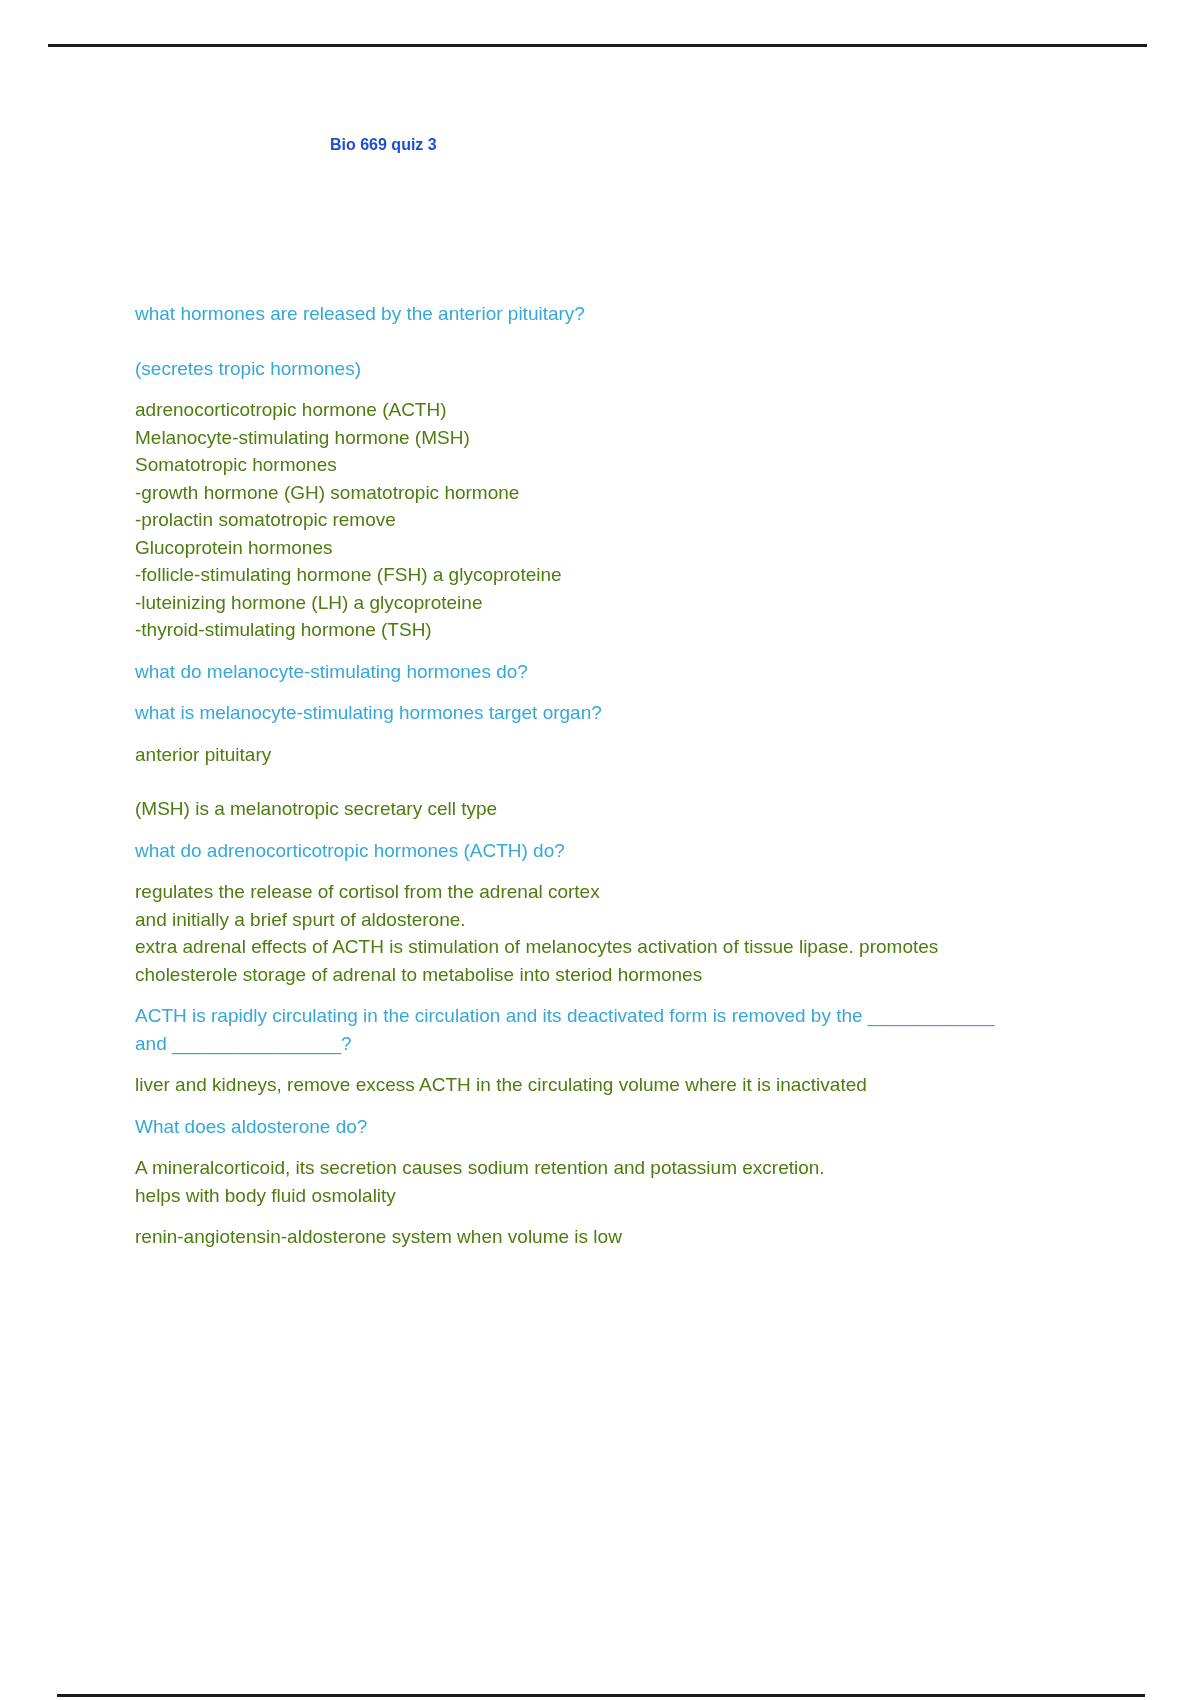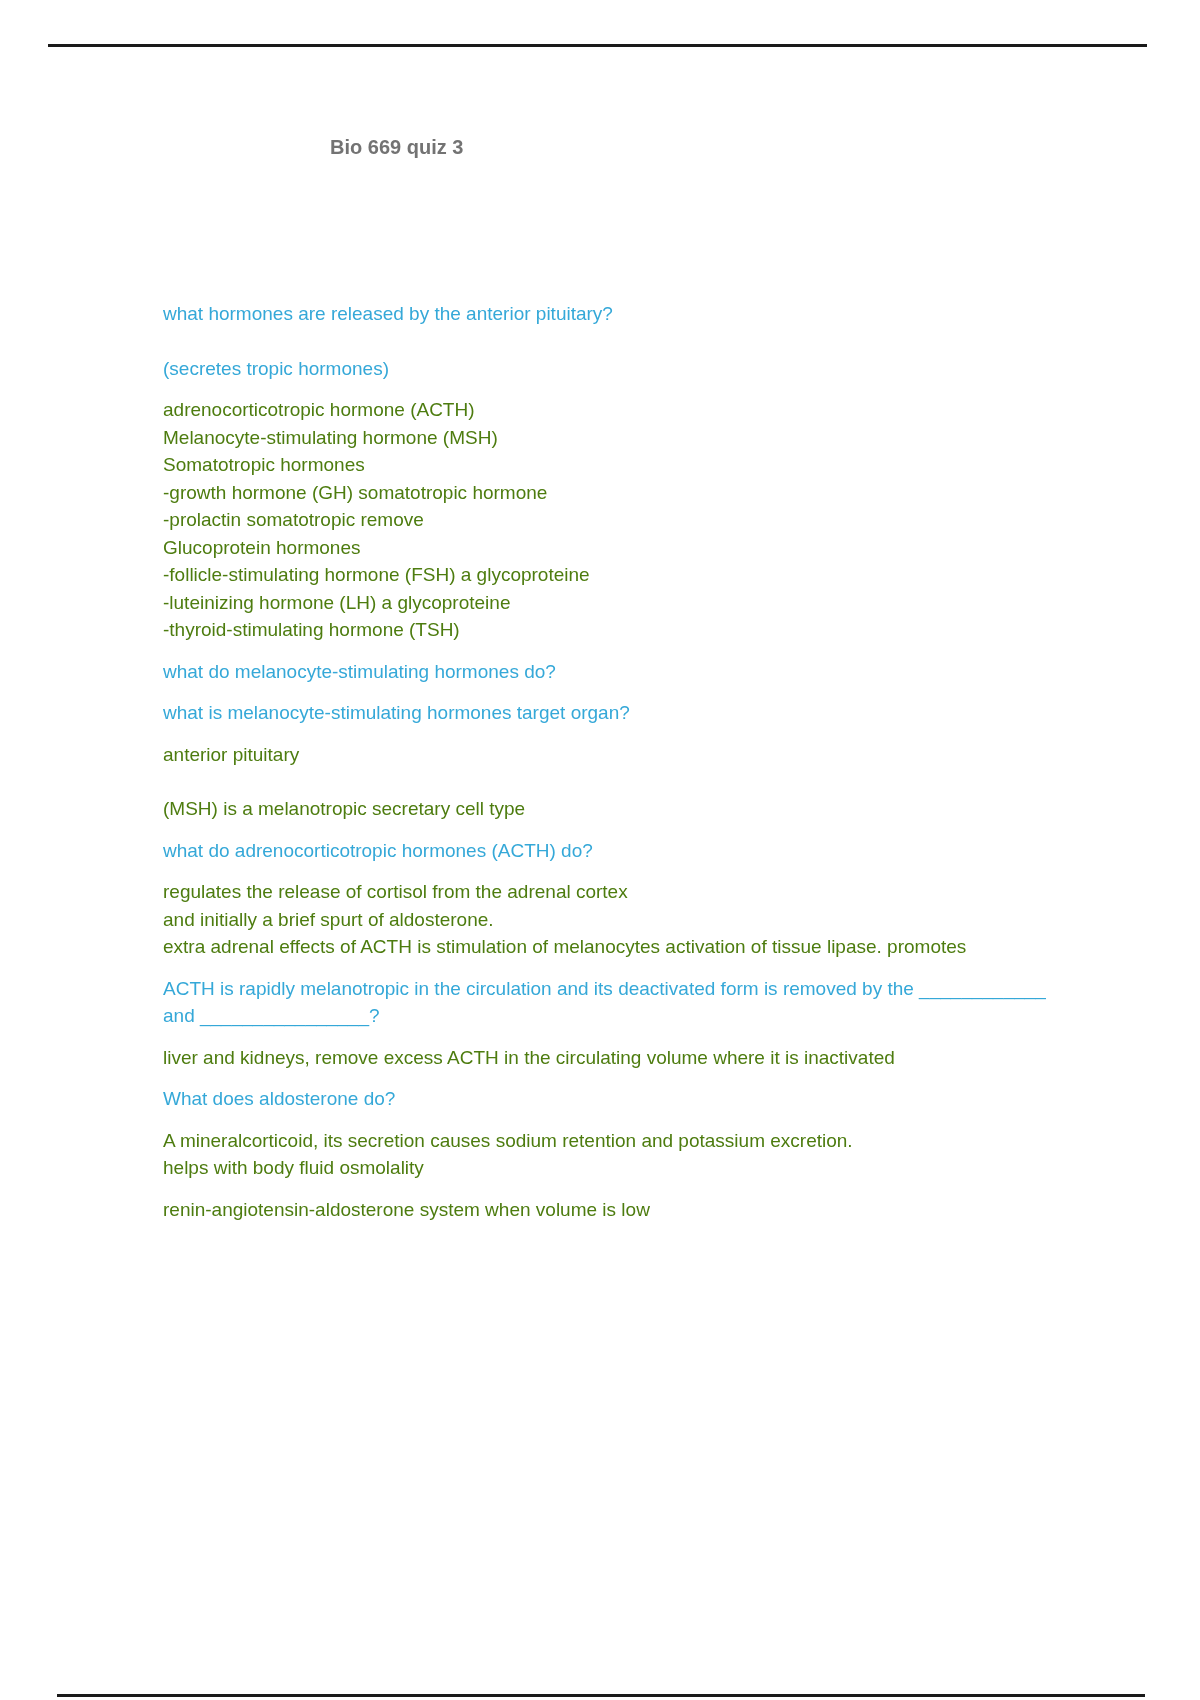--- a/index.html
+++ b/index.html
@@ -19,42 +19,41 @@
     position: absolute;
     height: 3px;
     background: #1a1a1a;
   }
   .rule.top    { top: 44px;   left: 48px; width: 1099px; }
   .rule.bottom { top: 1694px; left: 57px; width: 1088px; }
   .doc-title {
     position: absolute;
     left: 330px;
     top: 136px;
-    font-size: 20px;
+    font-size: 16px;
     font-weight: bold;
-    color: #737373;
+    color: #1d4ed8;
     white-space: nowrap;
   }
   .content {
     position: absolute;
     left: 135px;
     top: 300px;
     width: 1010px;
   }
   .block {
     margin: 0 0 14px 0;
   }
   .block.sep-wide {
     margin-bottom: 27px;
   }
   .line {
     font-size: 19px;
     line-height: 27.5px;
     white-space: nowrap;
-    margin-left: 28px;
   }
   .line.q { color: #35a8d8; }
   .line.a { color: #4d7c0f; }
 </style>
 </head>
 <body>
 
 <div class="doc">
 
   <div class="rule top"></div>
@@ -101,24 +100,25 @@
     </div>
 
     <div class="block">
       <div class="line q">what do adrenocorticotropic hormones (ACTH) do?</div>
     </div>
 
     <div class="block">
       <div class="line a">regulates the release of cortisol from the adrenal cortex</div>
       <div class="line a">and initially a brief spurt of aldosterone.</div>
       <div class="line a">extra adrenal effects of ACTH is stimulation of melanocytes activation of tissue lipase. promotes</div>
+      <div class="line a">cholesterole storage of adrenal to metabolise into steriod hormones</div>
     </div>
 
     <div class="block">
-      <div class="line q">ACTH is rapidly melanotropic in the circulation and its deactivated form is removed by the ____________</div>
+      <div class="line q">ACTH is rapidly circulating in the circulation and its deactivated form is removed by the ____________</div>
       <div class="line q">and ________________?</div>
     </div>
 
     <div class="block">
       <div class="line a">liver and kidneys, remove excess ACTH in the circulating volume where it is inactivated</div>
     </div>
 
     <div class="block">
       <div class="line q">What does aldosterone do?</div>
     </div>

